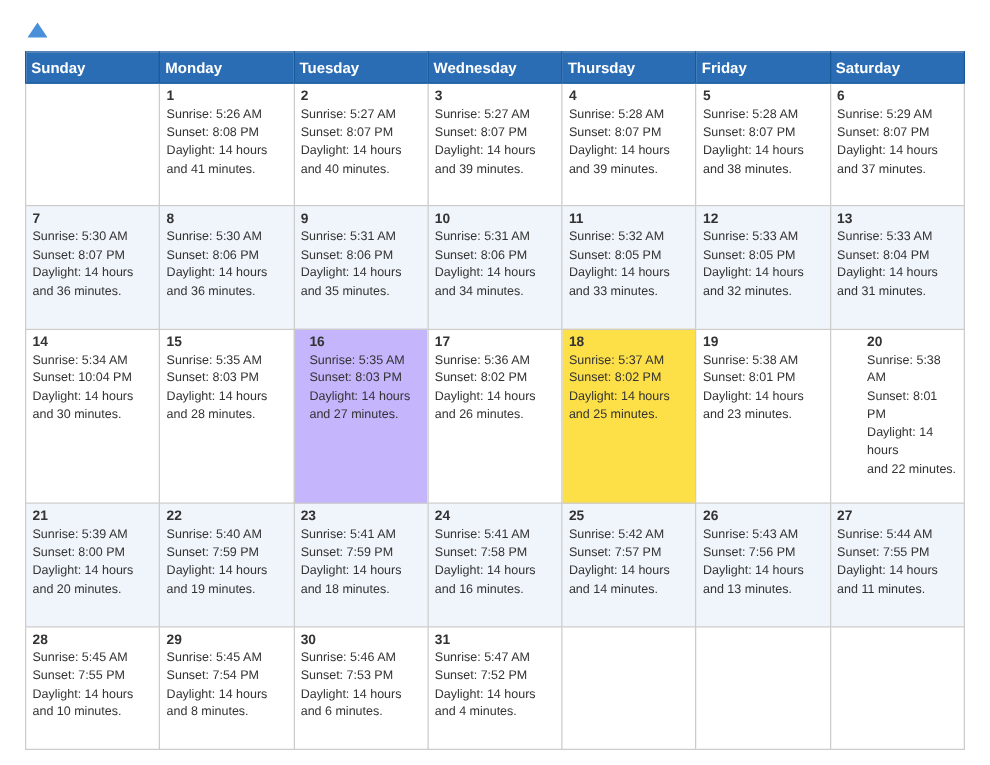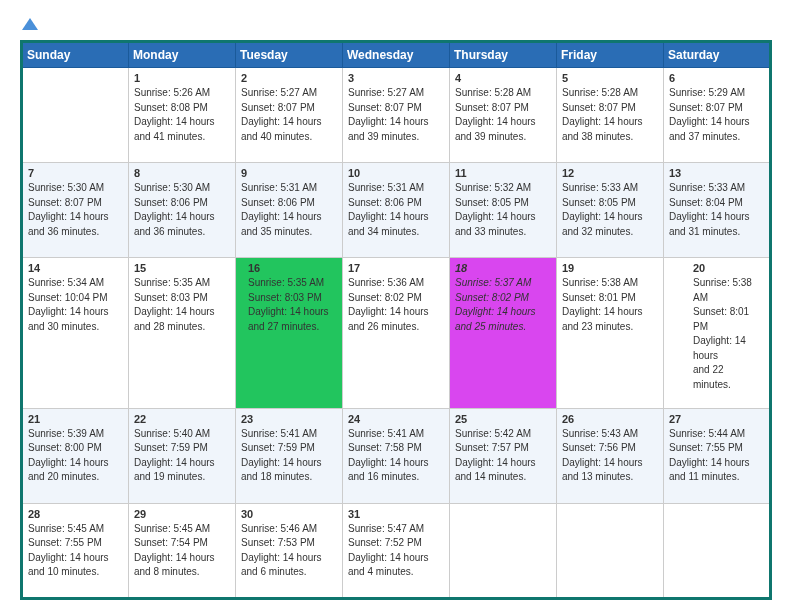--- a/index.html
+++ b/index.html
@@ -43,21 +43,21 @@
       color: #333;
       line-height: 1.1;
     }
     .location {
       font-size: 14px;
       color: #555;
       margin-top: 2px;
     }
     .calendar {
       flex: 1;
-      border: 3px solid #0f766e;
+      border: 1px solid #0f766e;
       border-collapse: collapse;
       width: 100%;
       table-layout: fixed;
     }
     .calendar th {
       background: #2a6db5;
       color: #fff;
       font-size: 12px;
       font-weight: bold;
       padding: 5px 4px;
@@ -232,35 +232,35 @@
 Daylight: 14 hours
 and 30 minutes.</div>
           </td>
           <td style="background: rgb(255, 255, 255);">
             <span class="day-number">15</span>
             <div class="day-info" style="white-space: pre-line;">Sunrise: 5:35 AM
 Sunset: 8:03 PM
 Daylight: 14 hours
 and 28 minutes.</div>
           </td>
-          <td style="background: #22c55e; padding-left: 12px;">
+          <td style="background: #c4b5fd; padding-left: 12px;">
             <span class="day-number">16</span>
             <div class="day-info" style="white-space: pre-line;">Sunrise: 5:35 AM
 Sunset: 8:03 PM
 Daylight: 14 hours
 and 27 minutes.</div>
           </td>
           <td style="background: rgb(255, 255, 255);">
             <span class="day-number">17</span>
             <div class="day-info" style="white-space: pre-line;">Sunrise: 5:36 AM
 Sunset: 8:02 PM
 Daylight: 14 hours
 and 26 minutes.</div>
           </td>
-          <td style="background: #d946ef; font-style: italic;">
+          <td style="background: #fde047;">
             <span class="day-number">18</span>
             <div class="day-info" style="white-space: pre-line;">Sunrise: 5:37 AM
 Sunset: 8:02 PM
 Daylight: 14 hours
 and 25 minutes.</div>
           </td>
           <td style="background: rgb(255, 255, 255);">
             <span class="day-number">19</span>
             <div class="day-info" style="white-space: pre-line;">Sunrise: 5:38 AM
 Sunset: 8:01 PM

